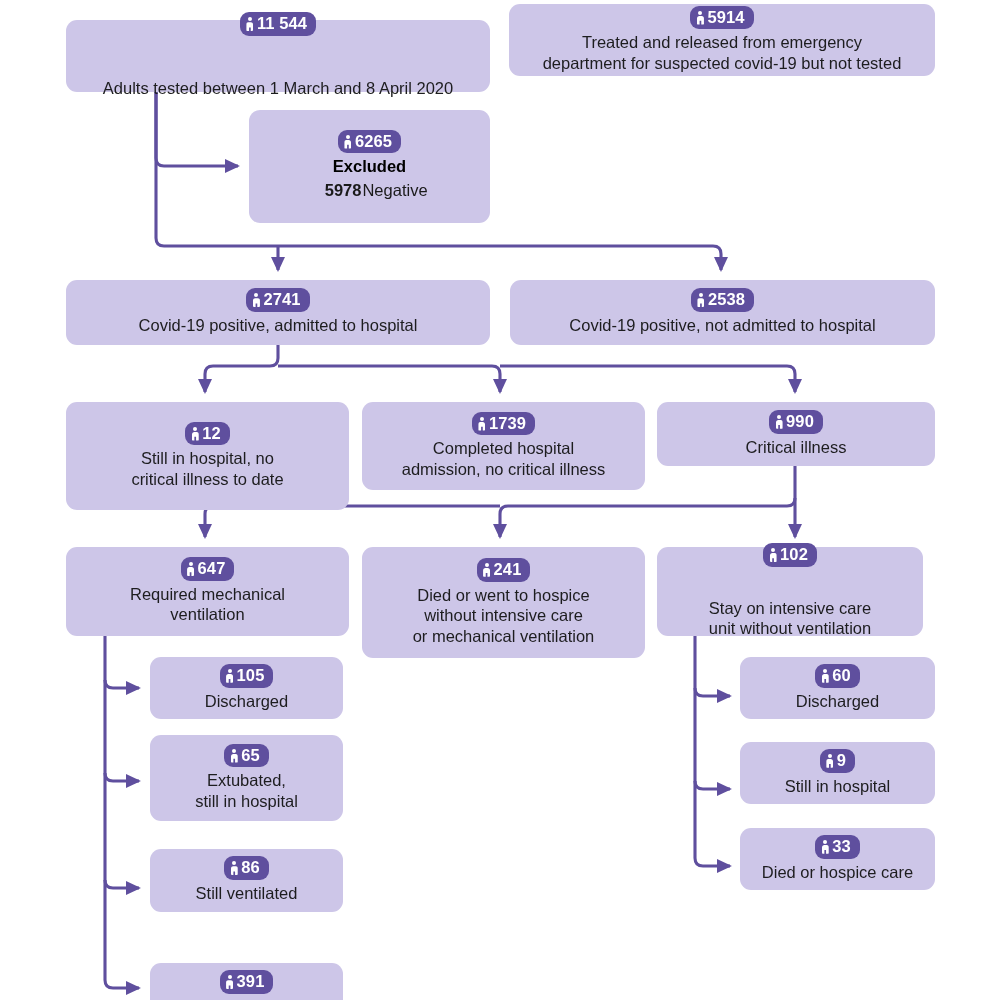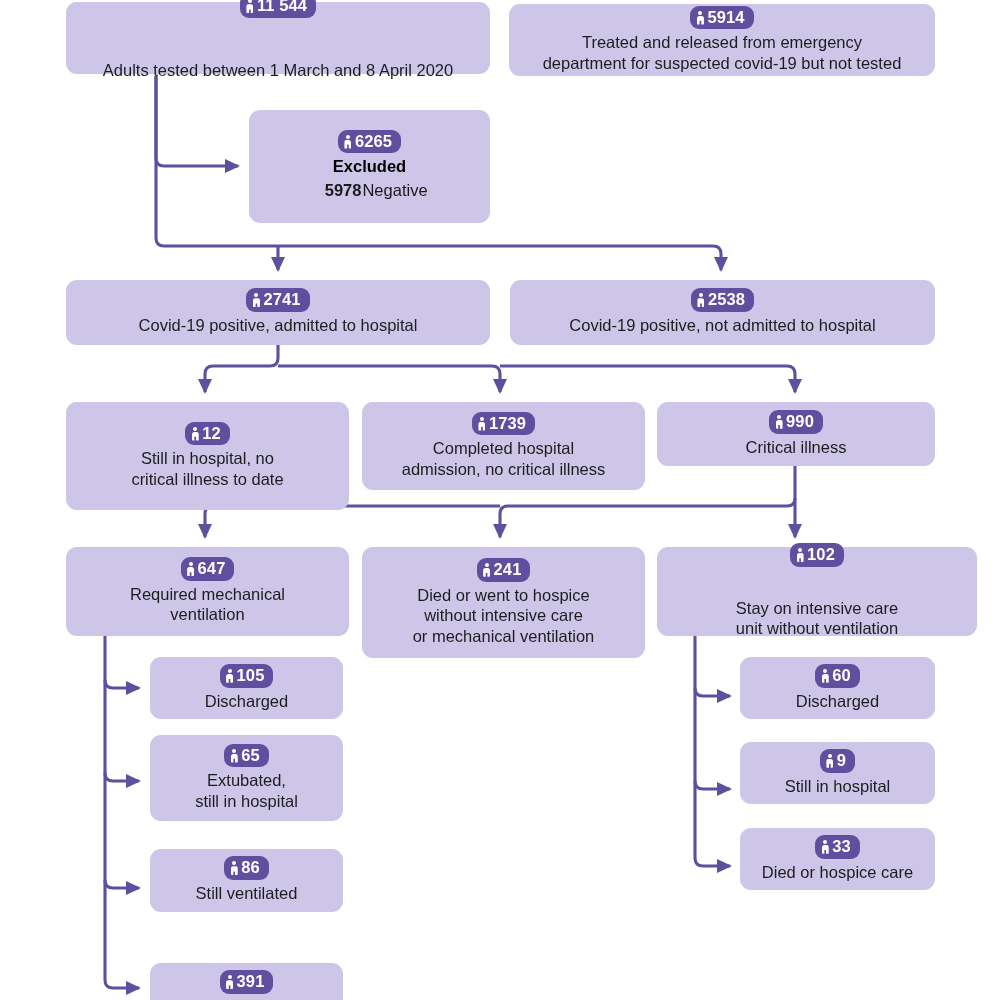--- a/index.html
+++ b/index.html
@@ -151,21 +151,21 @@
       <path d="M 105 680 Q 105 688 113 688 L 139 688" marker-end="url(#arrow)"></path>
       <path d="M 105 773 Q 105 781 113 781 L 139 781" marker-end="url(#arrow)"></path>
       <path d="M 105 880 Q 105 888 113 888 L 139 888" marker-end="url(#arrow)"></path>
 
       <path d="M 695 636 L 695 858 Q 695 866 703 866 L 730 866" marker-end="url(#arrow)"></path>
       <path d="M 695 688 Q 695 696 703 696 L 730 696" marker-end="url(#arrow)"></path>
       <path d="M 695 781 Q 695 789 703 789 L 730 789" marker-end="url(#arrow)"></path>
     </g>
   </svg>
 
-  <div class="node" style="left:66px; top:2px; width:424px; height:72px;gap:39px;">
+  <div class="node" style="left:66px; top:20px; width:424px; height:72px;gap:39px;">
     <span class="badge">
       <span class="person"></span>
       <span>11 544</span>
     </span>
     <span class="node-label">Adults tested between 1 March and 8 April 2020</span>
   </div>
 
   <div class="node" style="left:509px; top:4px; width:426px; height:72px;">
     <span class="badge">
       <span class="person"></span>
@@ -243,21 +243,21 @@
   <div class="node" style="left:362px; top:547px; width:283px; height:111px;">
     <span class="badge">
       <span class="person"></span>
       <span>241</span>
     </span>
     <span class="node-label">Died or went to hospice
 without intensive care
 or mechanical ventilation</span>
   </div>
 
-  <div class="node" style="left:657px; top:547px; width:320px; height:89px;gap:28px;">
+  <div class="node" style="left:657px; top:547px; width:266px; height:89px;gap:28px;">
     <span class="badge">
       <span class="person"></span>
       <span>102</span>
     </span>
     <span class="node-label">Stay on intensive care
 unit without ventilation</span>
   </div>
 
   <div class="node" style="left:150px; top:657px; width:193px; height:62px;">
     <span class="badge">

